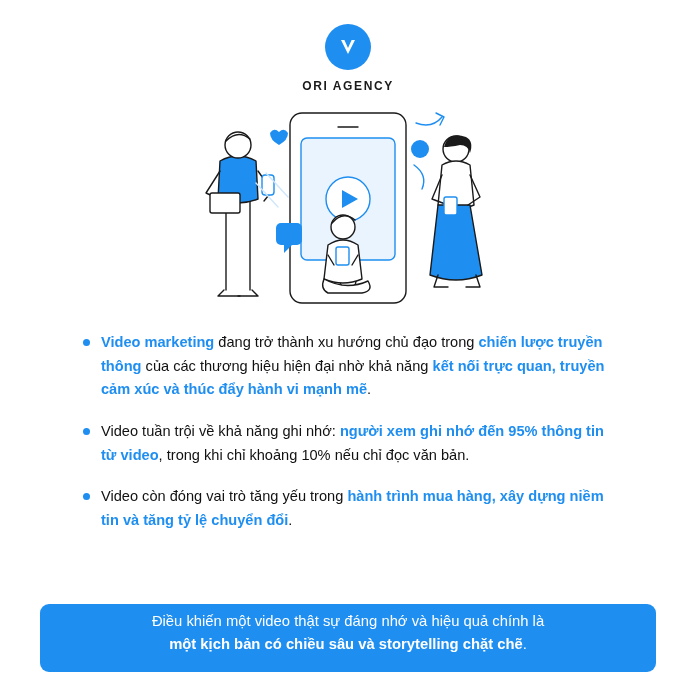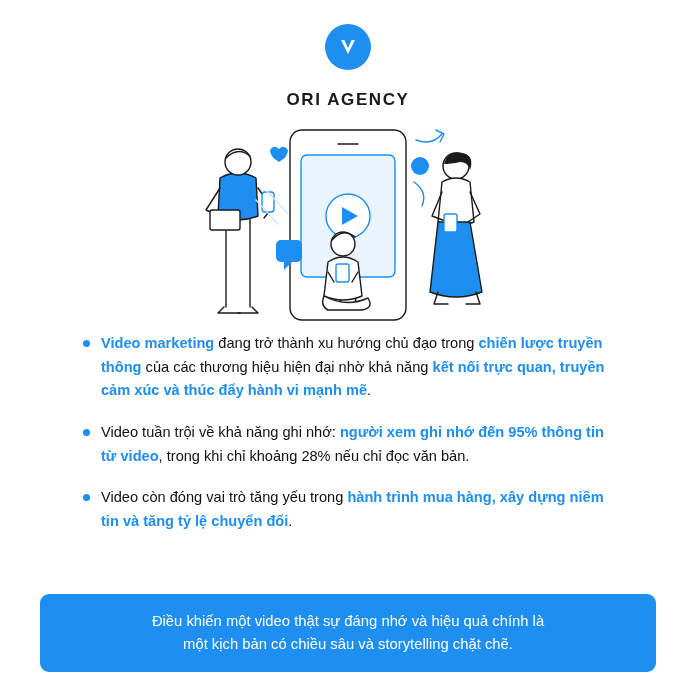--- a/index.html
+++ b/index.html
@@ -28,38 +28,39 @@
   .logo-mark {
     width: 46px; height: 46px;
     border-radius: 50%;
     background: #1e8ef1;
     display: flex;
     align-items: center;
     justify-content: center;
   }
   .logo-mark svg { display: block; }
   .logo-text {
-    margin-top: 20px;
-    font-size: 17px;
+    margin-top: 9px;
+    font-size: 12px;
     font-weight: bold;
     letter-spacing: 1.6px;
     color: #1a1a1a;
   }
 
   
   .illustration {
     margin-top: 12px;
     width: 420px;
     height: 210px;
     position: relative;
   }
   .illustration svg { display: block; width: 100%; height: 100%; }
 
   
   .content {
+    margin-top: 16px;
     width: 530px;
   }
   .bullet-row {
     display: flex;
     align-items: flex-start;
     margin-bottom: 18px;
   }
   .bullet-dot {
     flex: none;
     width: 7px; height: 7px;
@@ -79,29 +80,29 @@
   }
 
   
   .footer {
     position: absolute;
     left: 40px;
     right: 40px;
     bottom: 24px;
     background: #1e8ef1;
     border-radius: 9px;
-    padding: 16px 22px 16px;
+    padding: 6px 22px 16px;
     text-align: center;
     color: #ffffff;
   }
   .footer-line {
     font-size: 14.8px;
     line-height: 1.55;
   }
-  .footer-line .strong { font-weight: normal; }
+  .footer-line .strong { font-weight: bold; }
 </style>
 </head>
 <body>
 
 <div class="page">
 
   <div class="logo-block">
     <div class="logo-mark">
       <svg width="30" height="30" viewBox="0 0 30 30" aria-hidden="true">
         <path d="M8 8 L15 22 L22 8 L18.6 8 L15 16 L11.4 8 Z" fill="#ffffff"></path>
@@ -166,21 +167,21 @@
     </svg>
   </div>
 
   <div class="content">
     <div class="bullet-row">
       <span class="bullet-dot"></span>
       <span class="bullet-text"><span class="hl">Video marketing</span><span> đang trở thành xu hướng chủ đạo trong </span><span class="hl">chiến lược truyền thông</span><span> của các thương hiệu hiện đại nhờ khả năng </span><span class="hl">kết nối trực quan, truyền cảm xúc và thúc đẩy hành vi mạnh mẽ</span><span>.</span></span>
     </div>
     <div class="bullet-row">
       <span class="bullet-dot"></span>
-      <span class="bullet-text"><span>Video tuần trội về khả năng ghi nhớ: </span><span class="hl">người xem ghi nhớ đến 95% thông tin từ video</span><span>, trong khi chỉ khoảng 28% nếu chỉ đọc văn bản.</span></span>
+      <span class="bullet-text"><span>Video tuần trội về khả năng ghi nhớ: </span><span class="hl">người xem ghi nhớ đến 95% thông tin từ video</span><span>, trong khi chỉ khoảng 10% nếu chỉ đọc văn bản.</span></span>
     </div>
     <div class="bullet-row">
       <span class="bullet-dot"></span>
       <span class="bullet-text"><span>Video còn đóng vai trò tăng yếu trong </span><span class="hl">hành trình mua hàng, xây dựng niềm tin và tăng tỷ lệ chuyển đổi</span><span>.</span></span>
     </div>
   </div>
 
   <div class="footer">
     <div class="footer-line">Điều khiến một video thật sự đáng nhớ và hiệu quả chính là</div>
     <div class="footer-line"><span class="strong">một kịch bản có chiều sâu và storytelling chặt chẽ</span><span>.</span></div>

